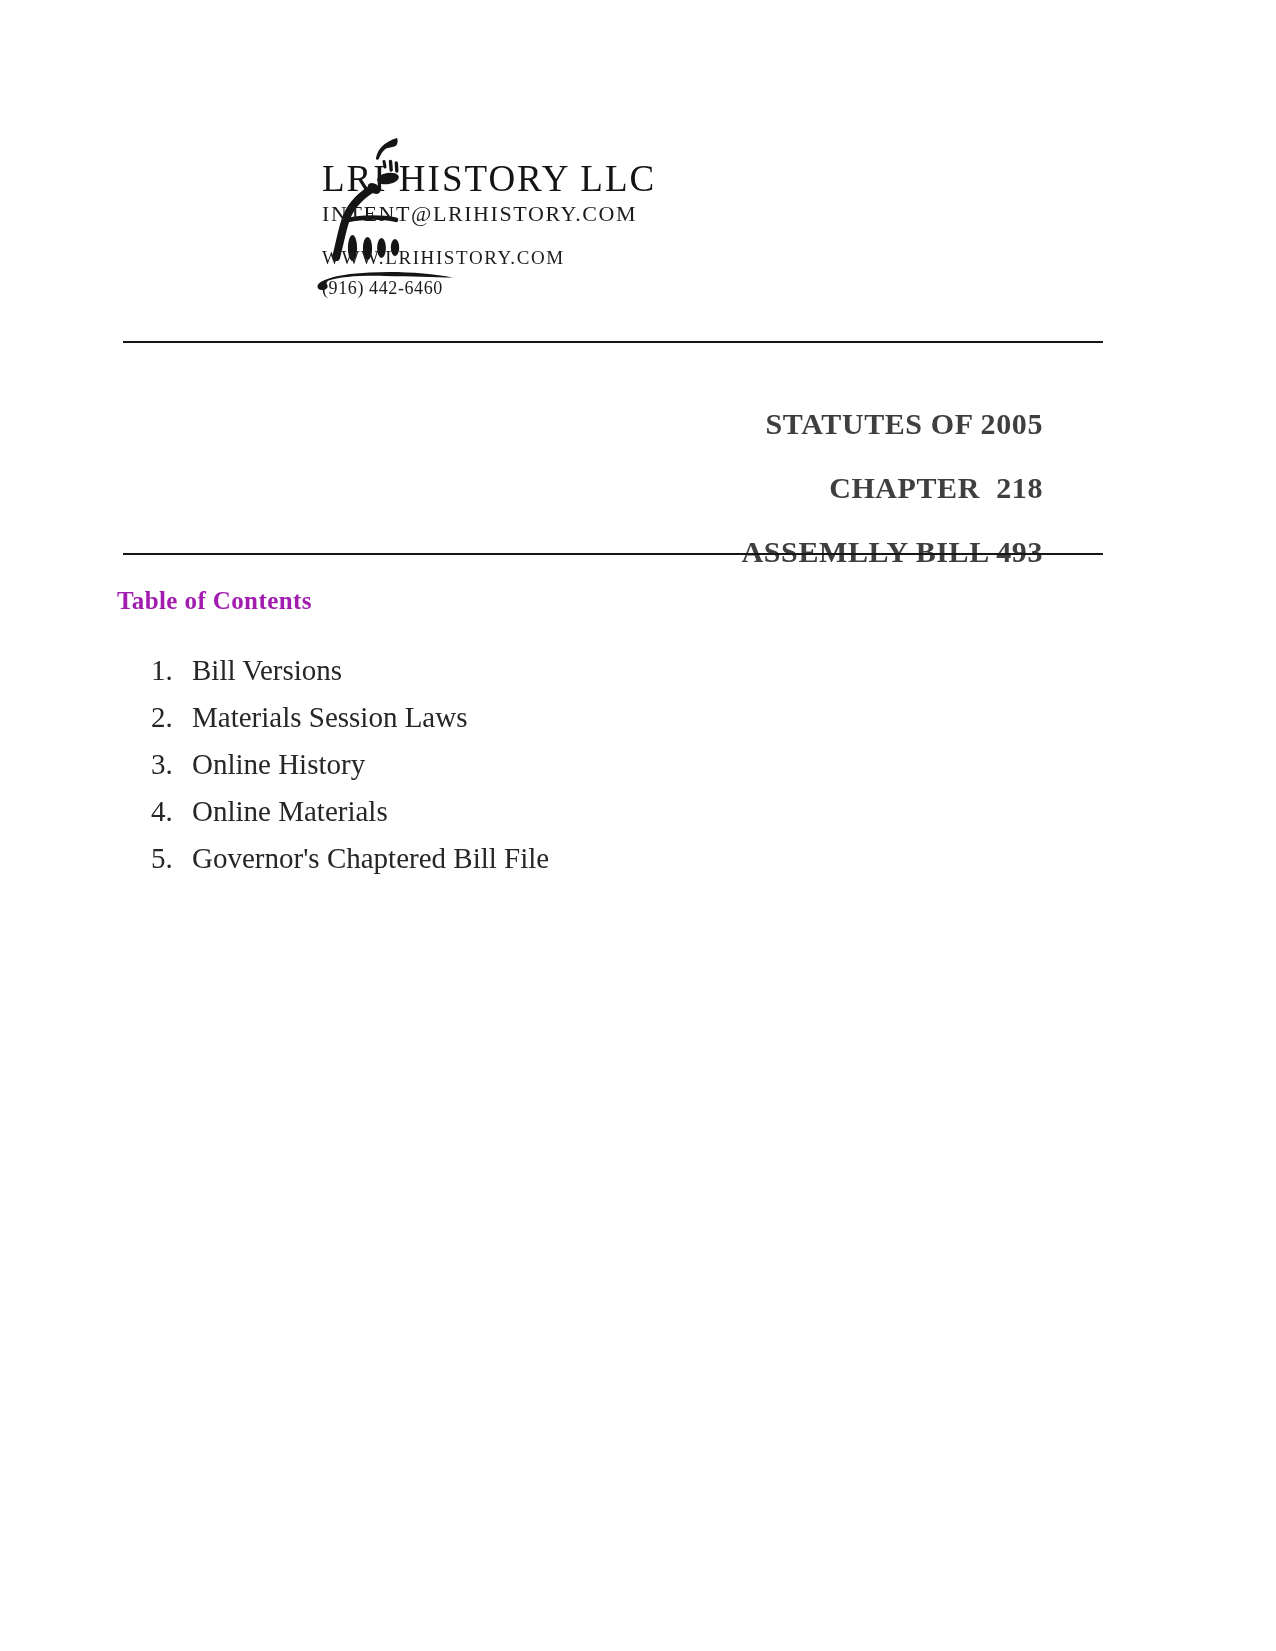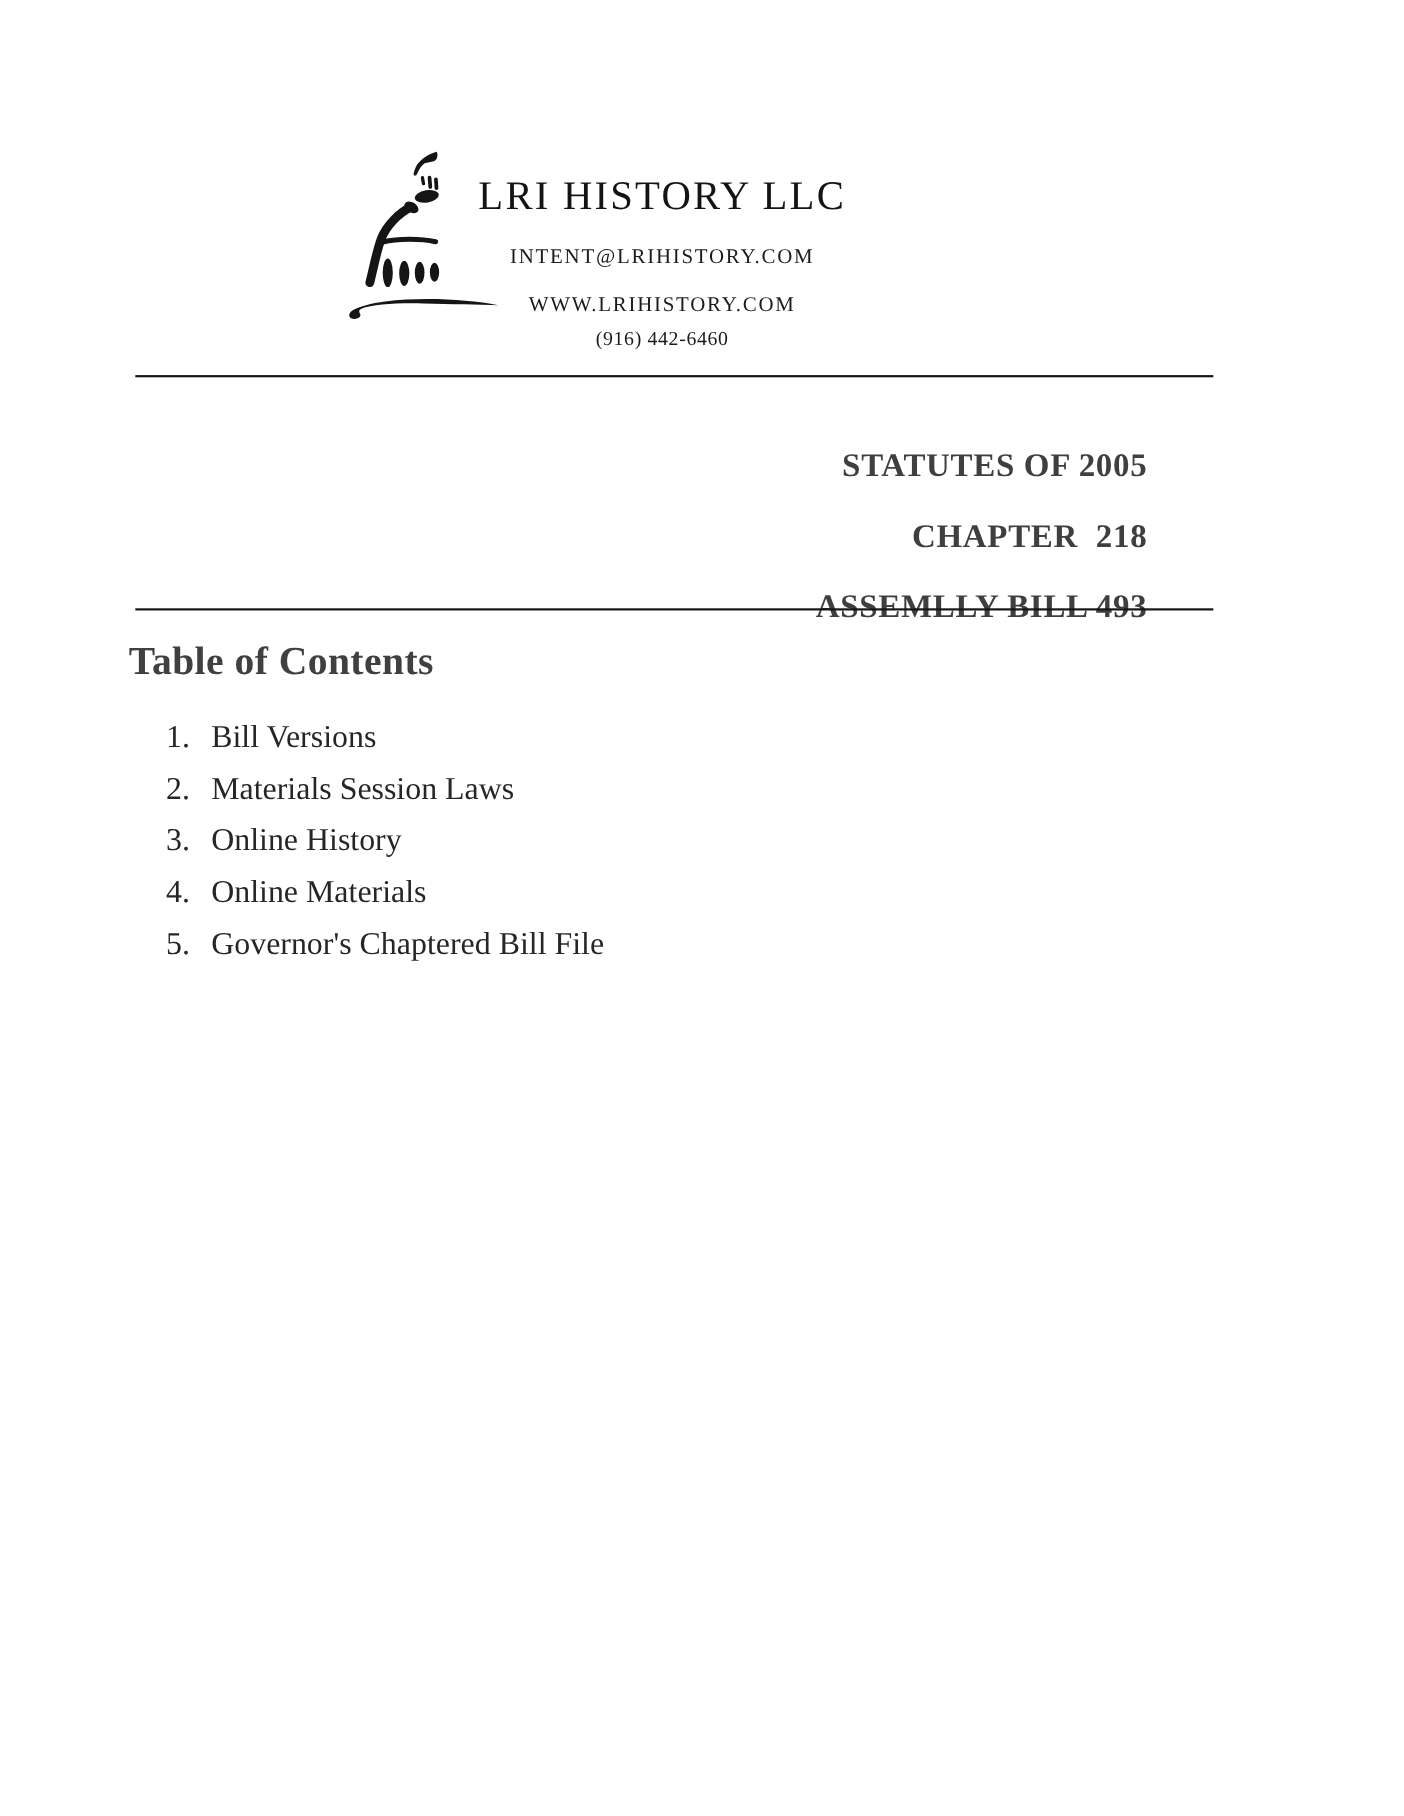--- a/index.html
+++ b/index.html
@@ -21,32 +21,32 @@
     left: 290px;
     top: 118px;
     width: 170px;
     height: 178px;
   }
   .brand {
     position: absolute;
     left: 322px;
     top: 157px;
     width: 560px;
-    text-align: center;
+    text-align: left;
   }
   .brand-name {
     font-size: 37px;
     line-height: 44px;
     letter-spacing: 2px;
     color: #141414;
     white-space: pre;
   }
   .brand-email {
-    margin-top: 21px;
-    font-size: 19px;
+    margin-top: 1px;
+    font-size: 22px;
     line-height: 24px;
     letter-spacing: 1.6px;
     color: #1b1b1b;
     white-space: pre;
   }
   .brand-site {
     margin-top: 20px;
     font-size: 19px;
     line-height: 24px;
     letter-spacing: 1.6px;
@@ -85,24 +85,24 @@
     letter-spacing: 0.6px;
     color: #3f3f3f;
   }
   .statutes div { white-space: pre; margin-top: 21px; }
 
   
   .toc-title {
     position: absolute;
     left: 117px;
     top: 579px;
-    font-size: 36px;
+    font-size: 25px;
     line-height: 44px;
     font-weight: bold;
-    color: #404040;
+    color: #a21caf;
     letter-spacing: 0.4px;
   }
   .toc-list {
     position: absolute;
     left: 151px;
     top: 651px;
   }
   .toc-item {
     display: flex;
     align-items: flex-start;

